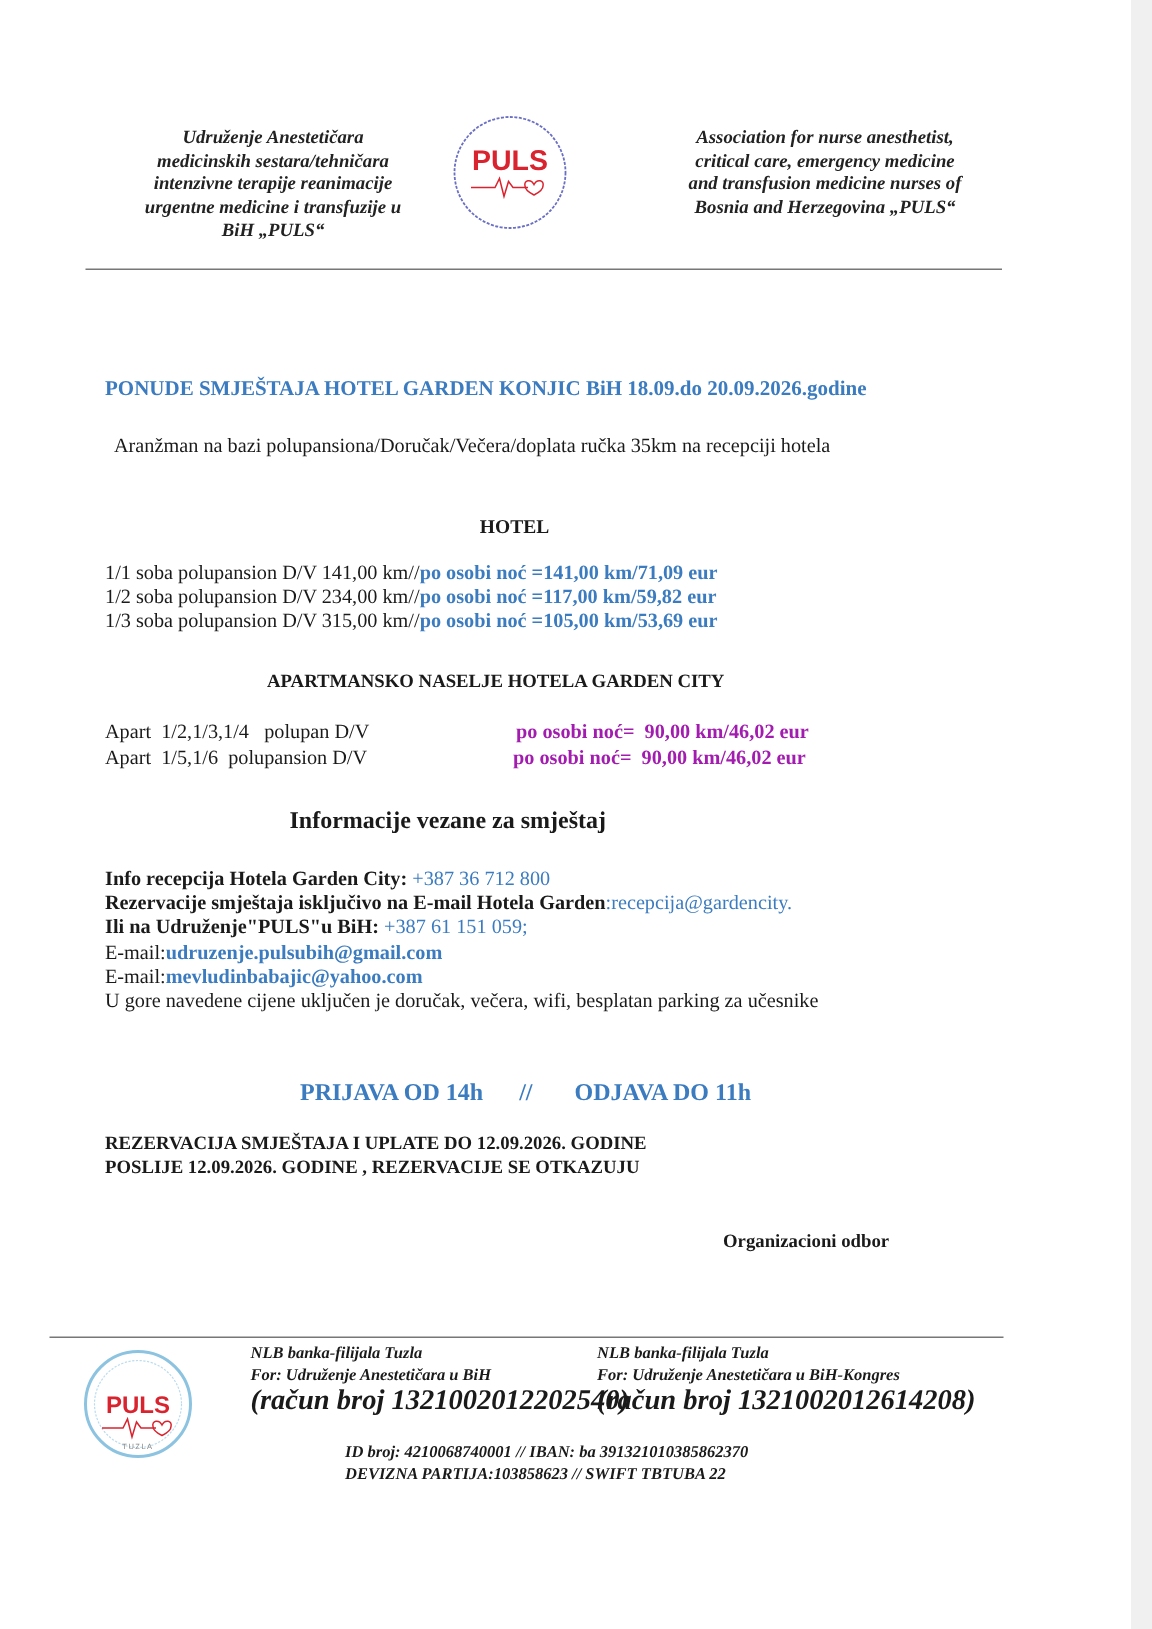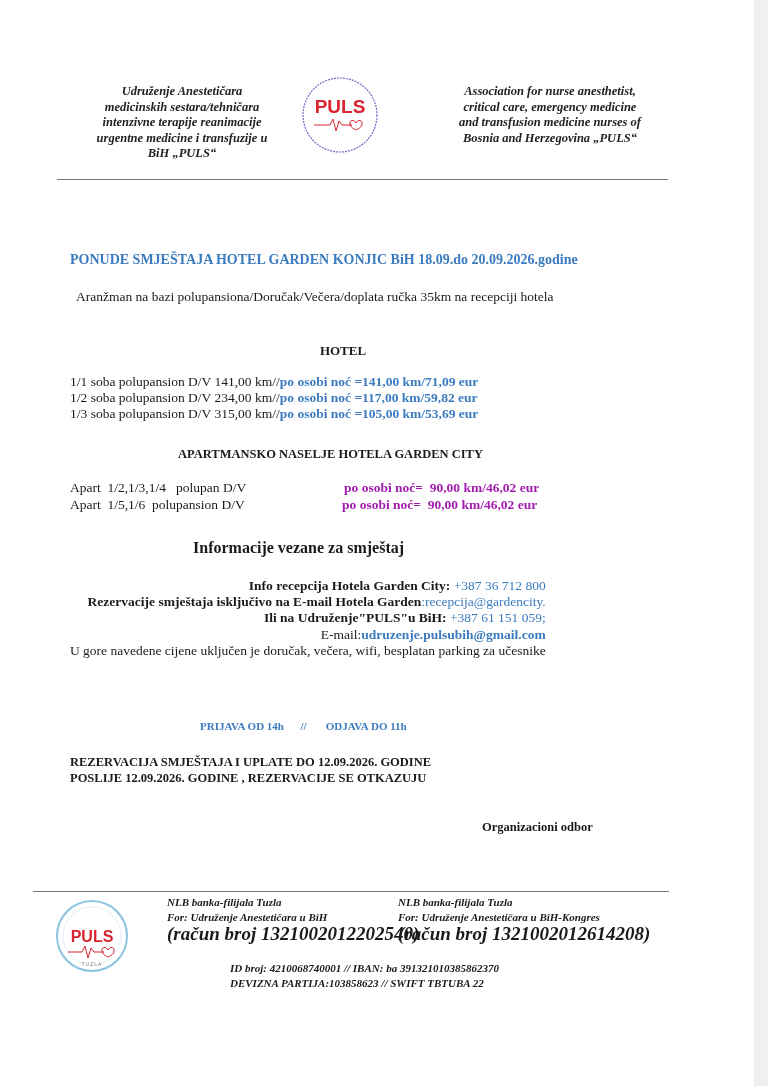--- a/index.html
+++ b/index.html
@@ -49,24 +49,24 @@
     left: 178px; top: 447px; font-size: 12.5px; font-weight: bold; white-space: nowrap;
   }
   .apt-row { position: absolute; font-size: 13.5px; white-space: nowrap; }
   .apt-l { left: 70px; }
   .apt-r { left: 320px; font-weight: bold; color: #a21caf; margin-left: 24px; }
 
   .info-h {
     left: 193px; top: 539px; font-size: 16px; font-weight: bold; white-space: nowrap;
   }
   .info-block { left: 70px; top: 578px; font-size: 13.5px; line-height: 16.2px; white-space: nowrap; }
-  .info-block div { height: 16.2px; text-align: right; }
+  .info-block div { height: 16.2px; }
 
   .checkin {
-    left: 200px; top: 720px; font-size: 11px; font-weight: bold; color: #3b7bbf;
+    left: 200px; top: 720px; font-size: 16px; font-weight: bold; color: #3b7bbf;
     white-space: pre;
   }
   .res-block {
     left: 70px; top: 754px; font-size: 12.5px; font-weight: bold; line-height: 16px; white-space: nowrap;
   }
   .org {
     left: 482px; top: 820px; font-size: 12.5px; font-weight: bold; white-space: nowrap;
   }
 
   
@@ -144,20 +144,23 @@
   </div>
   <div>
     <span class="bold">Rezervacije smještaja isključivo na E-mail Hotela Garden</span><span class="blue">:recepcija@gardencity.</span>
   </div>
   <div>
     <span class="bold">Ili na Udruženje"PULS"u BiH: </span><span class="blue">+387 61 151 059;</span>
   </div>
   <div>
     <span>E-mail:</span><span class="blue bold">udruzenje.pulsubih@gmail.com</span>
   </div>
+  <div>
+    <span>E-mail:</span><span class="blue bold">mevludinbabajic@yahoo.com</span>
+  </div>
   <div>U gore navedene cijene uključen je doručak, večera, wifi, besplatan parking za učesnike</div>
 </div>
 
 <div class="abs checkin">PRIJAVA OD 14h      //       ODJAVA DO 11h</div>
 
 <div class="abs res-block">
   <div>REZERVACIJA SMJEŠTAJA I UPLATE DO 12.09.2026. GODINE</div>
   <div>POSLIJE 12.09.2026. GODINE , REZERVACIJE SE OTKAZUJU</div>
 </div>
 

